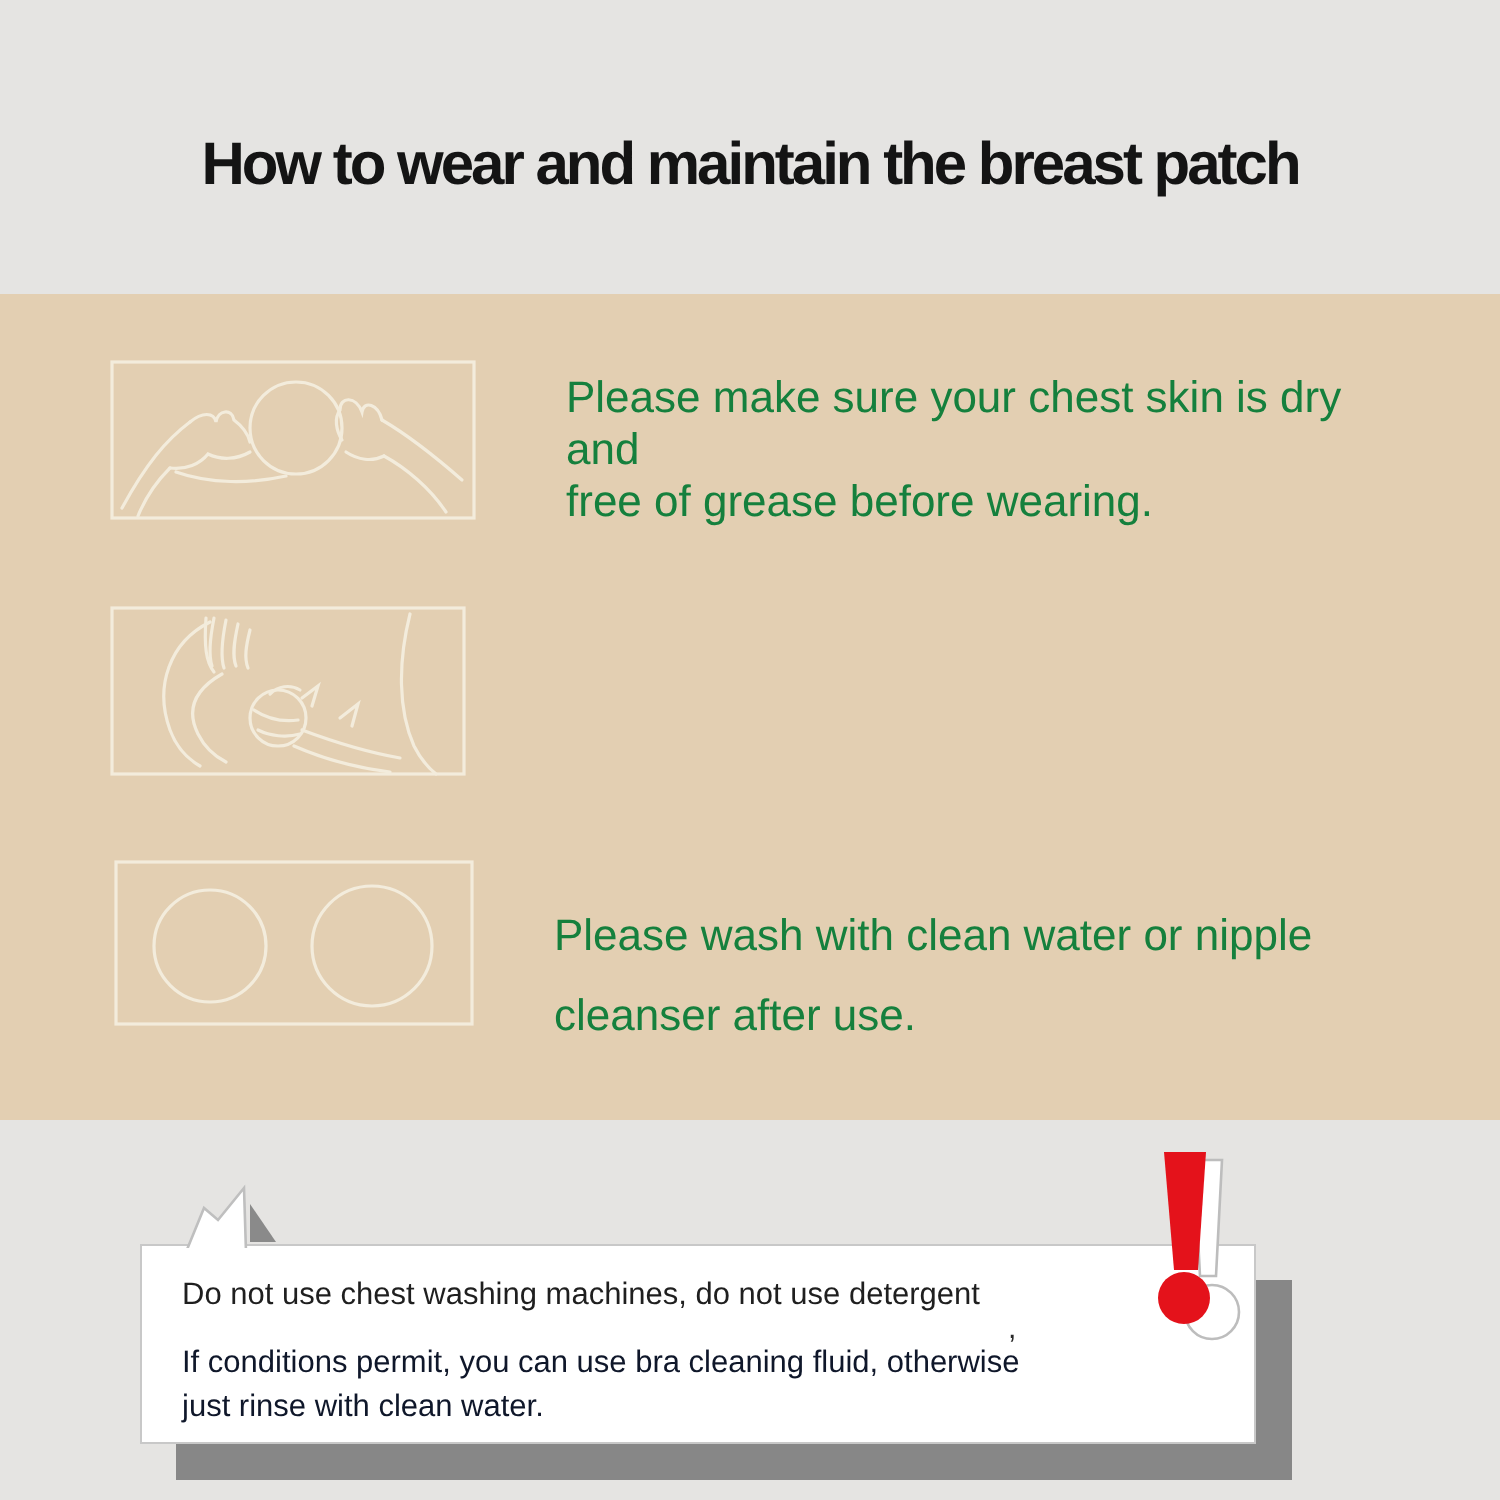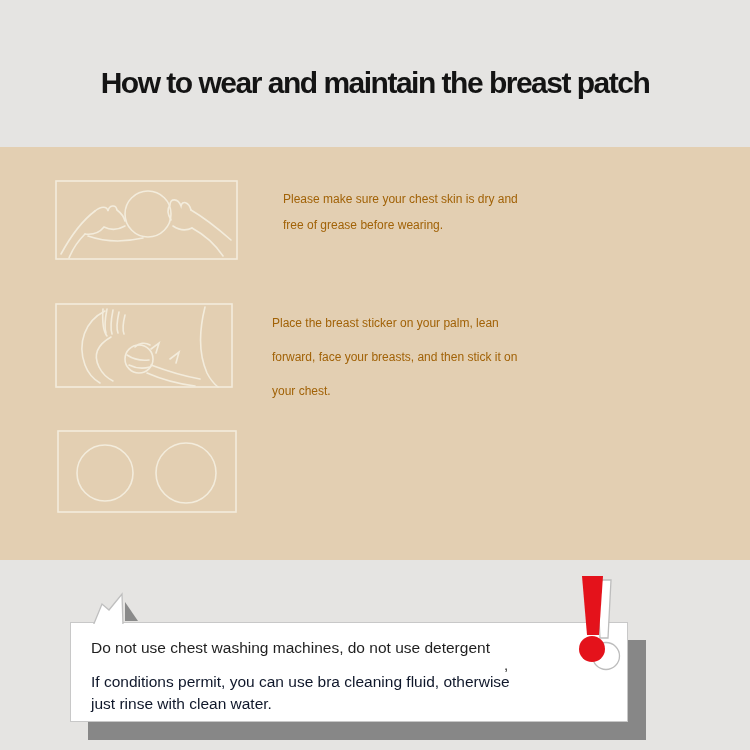--- a/index.html
+++ b/index.html
@@ -22,22 +22,22 @@
   .tan-band{
     position:absolute;
     left:0;top:147px;width:750px;height:413px;
     background:#e3cfb2;
   }
   .art{position:absolute;}
   .art svg{display:block;}
   .step-text{
     position:absolute;
     margin:0;
-    color:#a16207;
-    font-size:12px;
+    color:#15803d;
+    font-size:22px;
     white-space:pre-line;
   }
   .step-text.s1{left:283px;top:186px;width:430px;line-height:26px;}
   .step-text.s2{left:272px;top:306px;width:450px;line-height:34px;}
   .step-text.s3{left:277px;top:448px;width:420px;line-height:40px;}
   .callout-shadow{
     position:absolute;
     left:88px;top:640px;width:558px;height:100px;
     background:#878787;
   }
@@ -126,32 +126,31 @@
       <path d="M74,62 C80,65 88,66 95,64"></path>
       <path d="M80,44 C84,40 90,39 95,42"></path>
       <path d="M96,46 L104,40 L101,50"></path>
       <path d="M115,56 L124,49 L121,60"></path>
       <path d="M96,62 C112,68 128,73 145,76"></path>
       <path d="M92,70 C108,77 124,81 140,83"></path>
       <path d="M150,4 C144,28 144,52 152,70 C155,76 158,80 163,84"></path>
     </svg>
   </div>
 
-  <p class="step-text s2">Place the breast sticker on your palm, lean
-forward, face your breasts, and then stick it on
-your chest.</p>
 
   <div class="art" style="left:57px;top:430px;">
     <svg width="180" height="83" viewBox="0 0 180 83" fill="none" stroke="#f3ecdc" stroke-width="1.6">
       <rect x="1" y="1" width="178" height="81"></rect>
       <circle cx="48" cy="43" r="28"></circle>
       <circle cx="129" cy="43" r="30"></circle>
     </svg>
   </div>
 
+  <p class="step-text s3">Please wash with clean water or nipple
+cleanser after use.</p>
 
   <div class="callout-shadow"></div>
   <div class="callout-box">
     <p class="callout-line1">Do not use chest washing machines, do not use detergent</p>
     <p class="callout-line2">If conditions permit, you can use bra cleaning fluid, otherwise
 just rinse with clean water.</p>
   </div>
 
   <span class="stray-comma">,</span>
 

